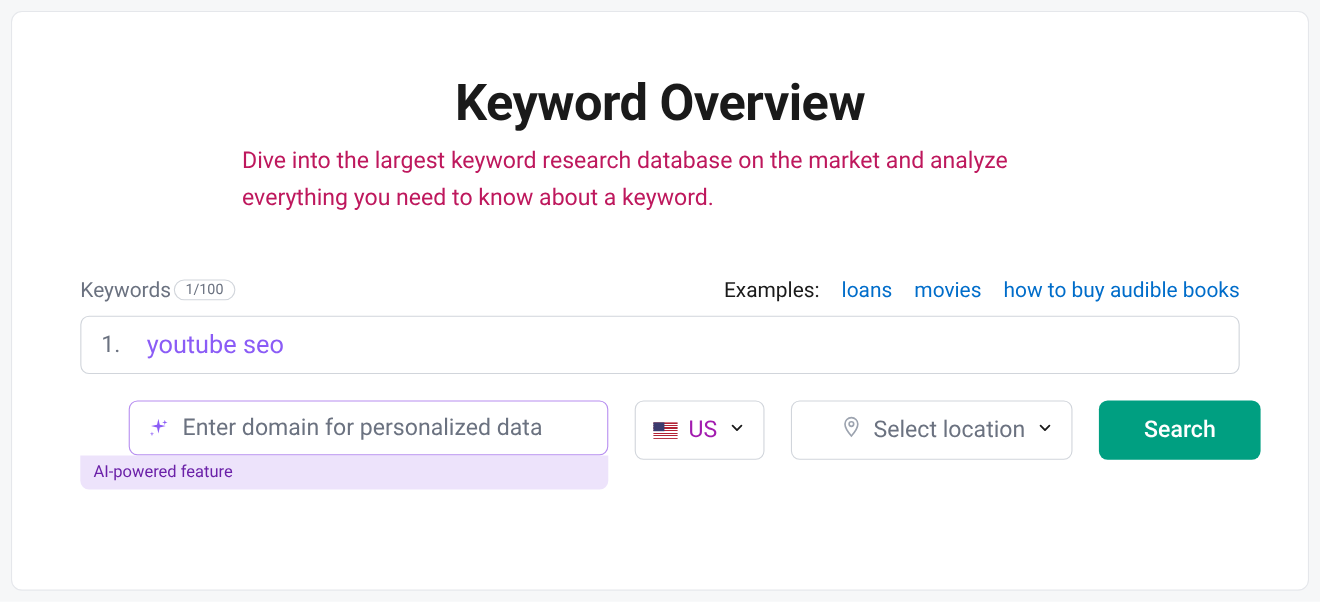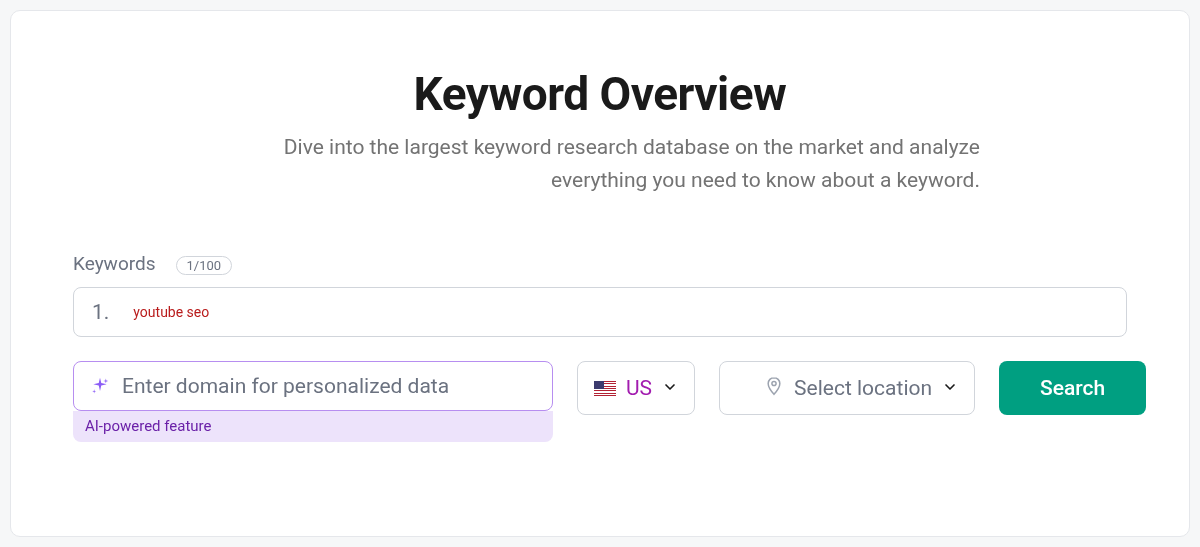--- a/index.html
+++ b/index.html
@@ -28,38 +28,38 @@
     .page-title {
       font-size: 46px;
       font-weight: 700;
       color: #1a1a1a;
       text-align: center;
       letter-spacing: -0.5px;
       margin-bottom: 10px;
     }
     .subtitle {
       font-size: 21px;
-      color: #737373;
-      text-align: right;
+      color: #be185d;
+      text-align: left;
       line-height: 1.55;
       max-width: 760px;
       margin-bottom: 56px;
     }
     .meta-row {
       width: 100%;
       display: flex;
       justify-content: space-between;
       align-items: center;
       margin-bottom: 12px;
       font-size: 19px;
     }
     .keywords-label-wrap {
       display: flex;
-      align-items: flex-end;
-      gap: 20px;
+      align-items: center;
+      gap: 2px;
     }
     .keywords-label {
       color: #6b7280;
     }
     .count-pill {
       display: inline-flex;
       align-items: center;
       border: 1px solid #d1d5db;
       border-radius: 999px;
       padding: 1px 10px;
@@ -89,22 +89,22 @@
       gap: 24px;
       font-size: 21px;
       margin-bottom: 24px;
     }
     .keyword-index {
       color: #6b7280;
     }
     .keyword-field {
       border: none;
       outline: none;
-      font-size: 14px;
-      color: #b91c1c;
+      font-size: 23px;
+      color: #8b5cf6;
       flex: 1;
       font-family: inherit;
       background: transparent;
     }
     .controls-row {
       width: 100%;
       display: flex;
       align-items: flex-start;
       gap: 24px;
     }
@@ -114,20 +114,21 @@
       flex-direction: column;
     }
     .domain-input-wrap {
       border: 1px solid #b78ef0;
       border-radius: 8px;
       background: #fff;
       padding: 12px 16px;
       display: flex;
       align-items: center;
       gap: 12px;
+      margin-left: 44px;
     }
     .domain-input {
       border: none;
       outline: none;
       font-size: 21px;
       color: #1a1a1a;
       flex: 1;
       font-family: inherit;
       background: transparent;
     }
@@ -222,20 +223,26 @@
 
   <h1 class="page-title">Keyword Overview</h1>
 
   <p class="subtitle">Dive into the largest keyword research database on the market and analyze everything you need to know about a keyword.</p>
 
   <div class="meta-row">
     <div class="keywords-label-wrap">
       <span class="keywords-label">Keywords</span>
       <span class="count-pill">1/100</span>
     </div>
+    <div class="examples-wrap">
+      <span class="examples-label">Examples:</span>
+      <a class="example-link">loans</a>
+      <a class="example-link">movies</a>
+      <a class="example-link">how to buy audible books</a>
+    </div>
   </div>
 
   <div class="keyword-input-row">
     <span class="keyword-index">1.</span>
     <input class="keyword-field" type="text" value="youtube seo" style="">
   </div>
 
   <div class="controls-row">
 
     <div class="domain-block">

